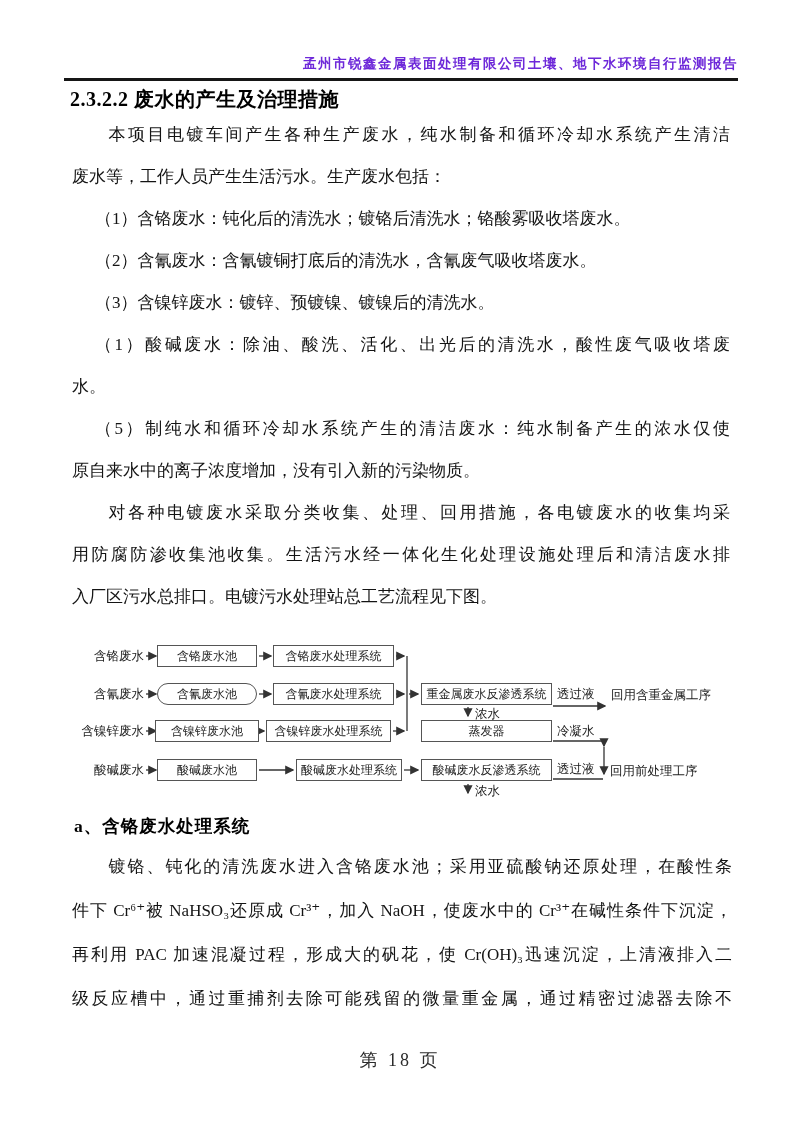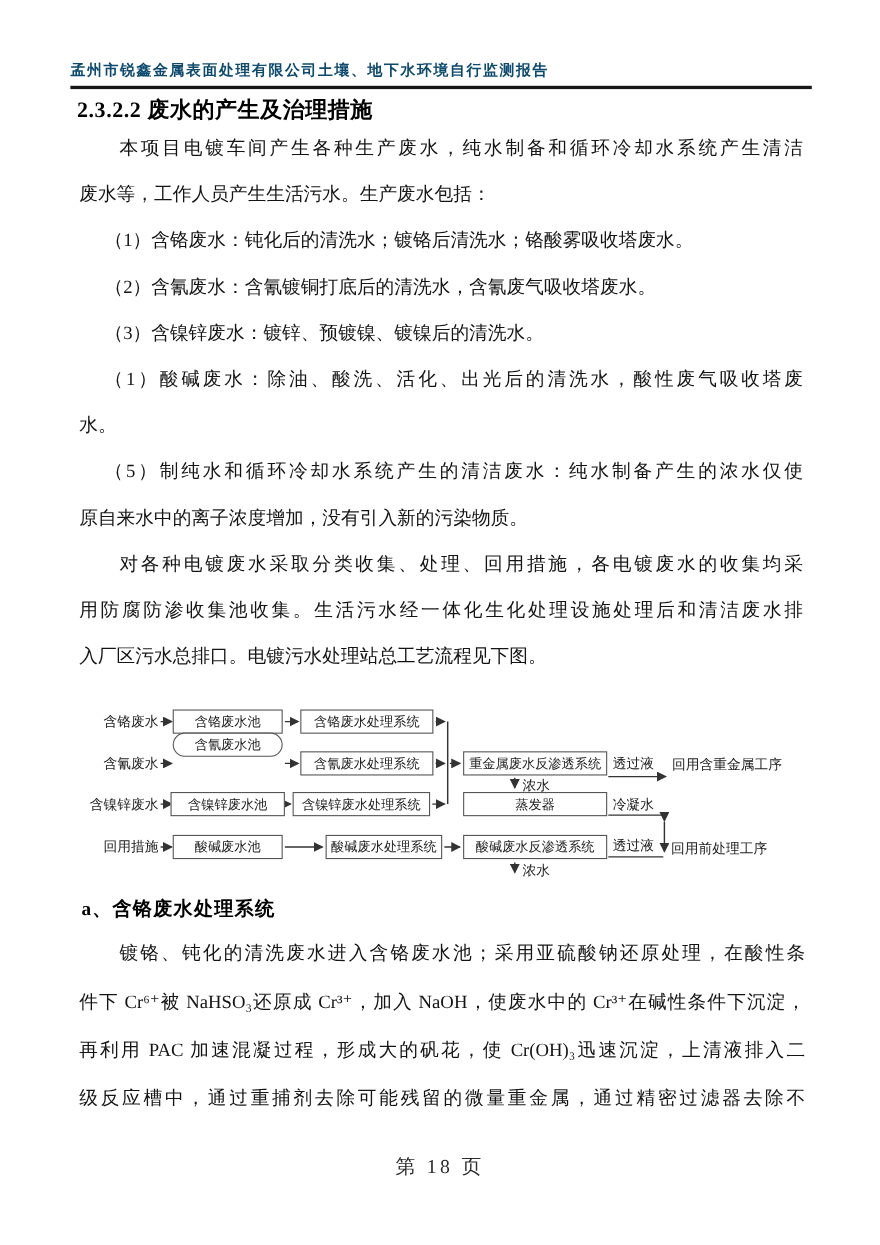--- a/index.html
+++ b/index.html
@@ -6,22 +6,22 @@
   .page {
     position:relative; width:800px; height:1132px; background:#ffffff;
     font-family:"Liberation Serif","DejaVu Serif",serif; color:#111;
     overflow:hidden;
   }
   
   .hdr {
     position:absolute; top:0; left:64px; width:674px;
     padding-top:55px; padding-bottom:5px;
     border-bottom:3px solid #161616;
-    text-align:left; font-weight:bold; font-size:13.5px; letter-spacing:1.5px;
-    color:#0c4a6e;
+    text-align:right; font-weight:bold; font-size:13.5px; letter-spacing:1.5px;
+    color:#6d28d9;
   }
   
   .h1 {
     position:absolute; top:86px; left:70px; width:660px;
     font-size:20px; font-weight:bold; letter-spacing:0.5px; color:#000;
   }
   
   .bodyblock { position:absolute; top:114px; left:72px; width:658px; }
   .line { font-size:17px; height:42px; line-height:42px; white-space:nowrap; color:#141414; }
   .j  { white-space:normal; text-align:justify; text-align-last:justify; }
@@ -111,24 +111,24 @@
 
         <line x1="553" y1="143" x2="603" y2="143"></line>
 
         <line x1="468" y1="148" x2="468" y2="157" marker-end="url(#ah)"></line>
       </g>
     </svg>
 
     <div class="dlabel" style="left:70px; top:12px;  width:74px;">含铬废水</div>
     <div class="dlabel" style="left:70px; top:50px;  width:74px;">含氰废水</div>
     <div class="dlabel" style="left:70px; top:87px;  width:74px;">含镍锌废水</div>
-    <div class="dlabel" style="left:70px; top:126px; width:74px;">回用措施</div>
+    <div class="dlabel" style="left:70px; top:126px; width:74px;">酸碱废水</div>
 
     <div class="dbox" style="left:157px; top:9px;   width:98px;">含铬废水池</div>
-    <div class="dbox" style="left:157px; top:30px;  width:98px;border-radius:11px;">含氰废水池</div>
+    <div class="dbox" style="left:157px; top:47px;  width:98px;border-radius:11px;">含氰废水池</div>
     <div class="dbox" style="left:155px; top:84px;  width:102px;">含镍锌废水池</div>
     <div class="dbox" style="left:157px; top:123px; width:98px;">酸碱废水池</div>
 
     <div class="dbox" style="left:273px; top:9px;   width:119px;">含铬废水处理系统</div>
     <div class="dbox" style="left:273px; top:47px;  width:119px;">含氰废水处理系统</div>
     <div class="dbox" style="left:266px; top:84px;  width:123px;">含镍锌废水处理系统</div>
     <div class="dbox" style="left:296px; top:123px; width:104px;">酸碱废水处理系统</div>
 
     <div class="dbox" style="left:421px; top:47px;  width:129px;">重金属废水反渗透系统</div>
     <div class="dbox" style="left:421px; top:84px;  width:129px;">蒸发器</div>

